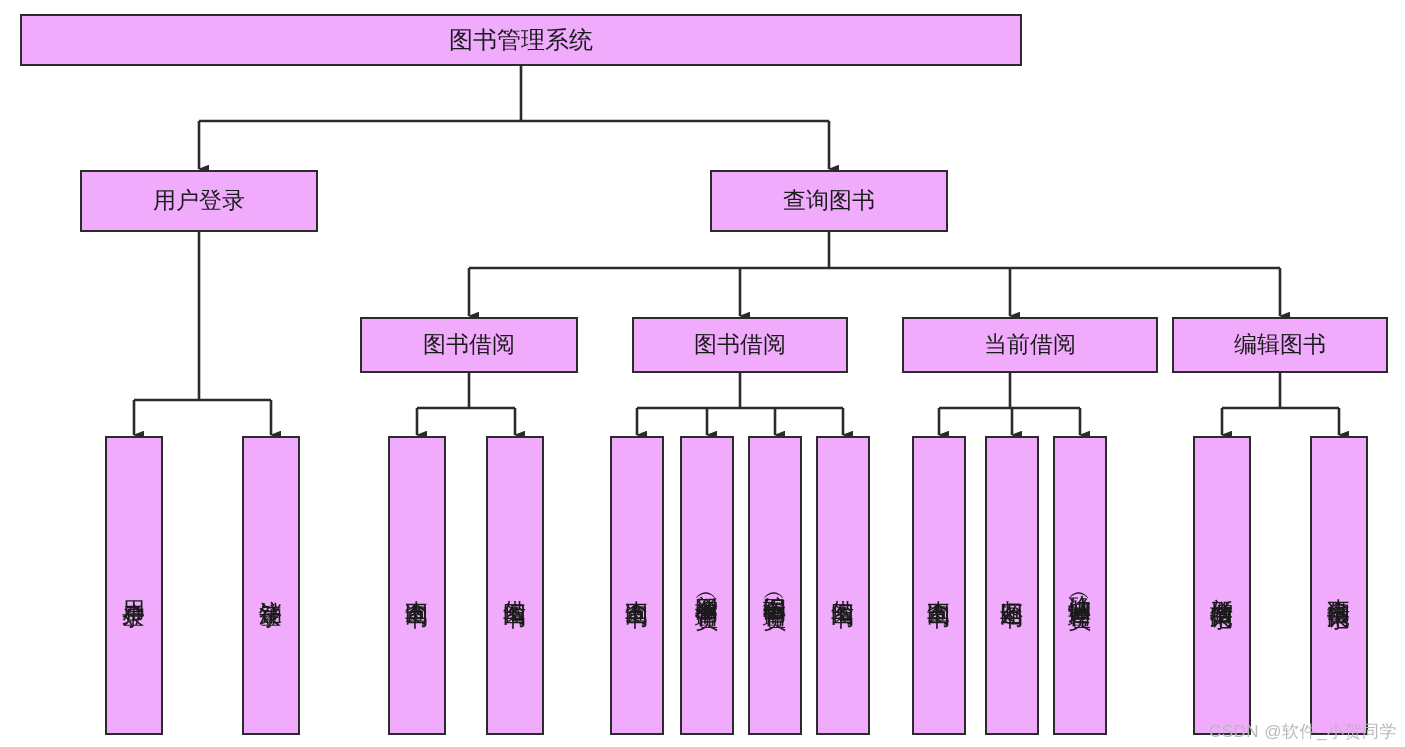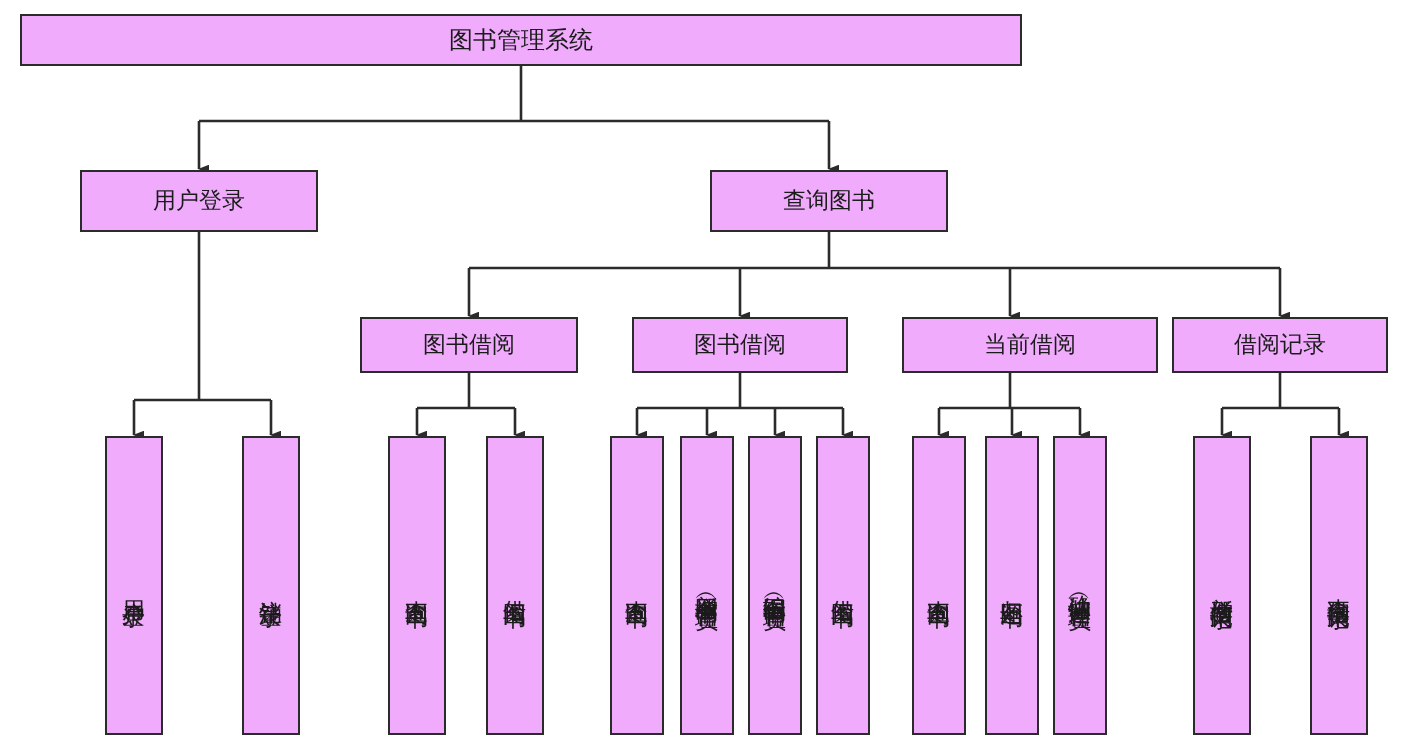--- a/index.html
+++ b/index.html
@@ -141,21 +141,21 @@
       <div class="node level-2" id="node-newbook" style="left: 360px; top: 317px; width: 218px; height: 56px;">
         <span class="node-label">图书借阅</span>
       </div>
       <div class="node level-2" id="node-borrow" style="left: 632px; top: 317px; width: 216px; height: 56px;">
         <span class="node-label">图书借阅</span>
       </div>
       <div class="node level-2" id="node-current" style="left: 902px; top: 317px; width: 256px; height: 56px;">
         <span class="node-label">当前借阅</span>
       </div>
       <div class="node level-2" id="node-records" style="left: 1172px; top: 317px; width: 216px; height: 56px;">
-        <span class="node-label">借阅记录</span>
+        <span class="node-label">编辑图书</span>
       </div>
       <div class="node level-3" id="node-l_login" style="left: 105px; top: 436px; width: 58px; height: 299px;">
         <span class="node-label">用户登录</span>
       </div>
       <div class="node level-3" id="node-l_logout" style="left: 242px; top: 436px; width: 58px; height: 299px;">
         <span class="node-label">注销登录</span>
       </div>
       <div class="node level-3" id="node-n_query" style="left: 388px; top: 436px; width: 58px; height: 299px;">
         <span class="node-label">查询图书</span>
       </div>
@@ -184,13 +184,14 @@
         <span class="node-label">确认归还（管理员）</span>
       </div>
       <div class="node level-3" id="node-r_add" style="left: 1193px; top: 436px; width: 58px; height: 299px;">
         <span class="node-label">新增借阅记录</span>
       </div>
       <div class="node level-3" id="node-r_query" style="left: 1310px; top: 436px; width: 58px; height: 299px;">
         <span class="node-label">查询借阅记录</span>
       </div>
     </div>
 
+  <div id="watermark">CSDN @软件_小贺同学</div>
 </div>
 
 </body></html>

